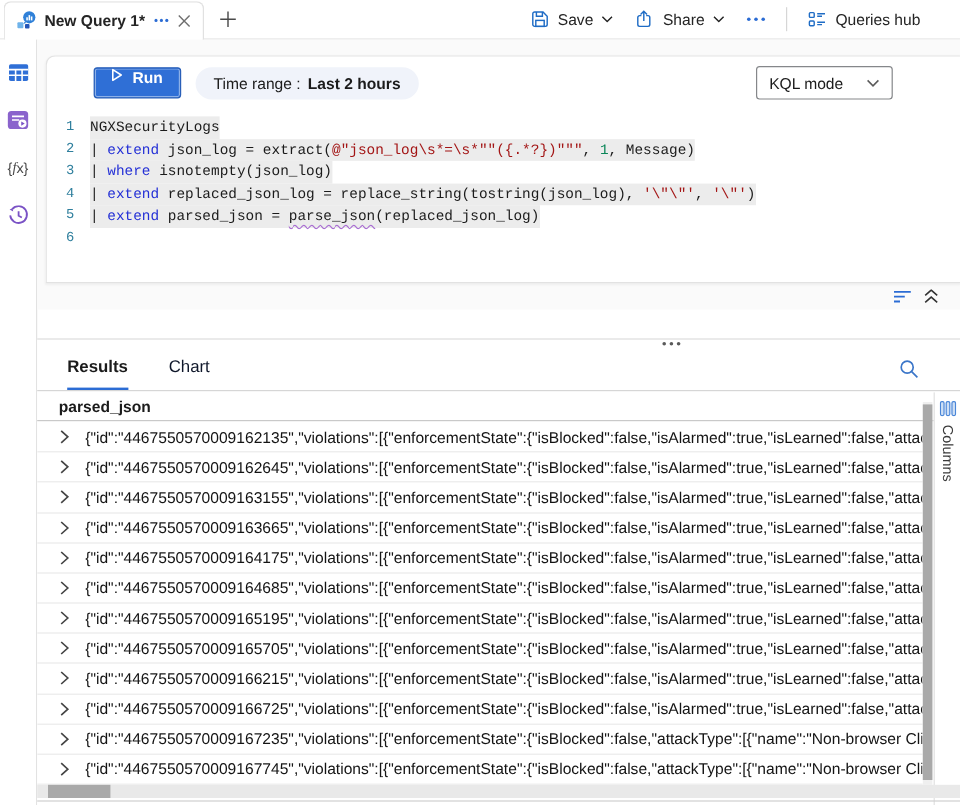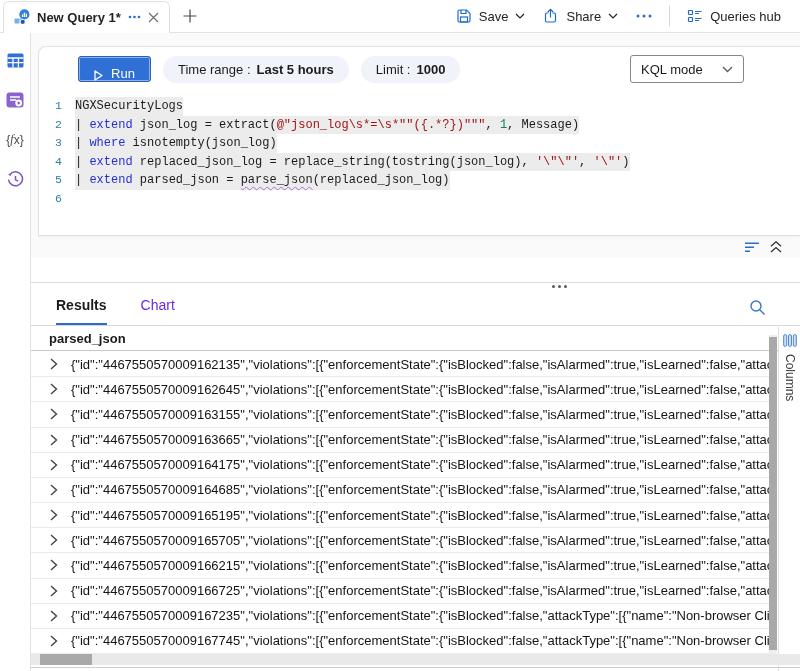--- a/index.html
+++ b/index.html
@@ -8,40 +8,40 @@
 
   
   .tabbar { position:absolute; top:0; left:0; right:0; height:33px; background:#fff;
     border-bottom:1px solid #e3e3e3; display:flex; align-items:center; }
   .tab { display:flex; align-items:center; gap:7px; height:33px; margin-left:3px; padding:0 10px;
     border:1px solid #e1e1e1; border-bottom:1px solid #fff; border-radius:6px 6px 0 0;
     background:#fff; position:relative; top:1px; }
   .tab-title { font-weight:700; font-size:13px; color:#242424; white-space:nowrap; }
   .icon-btn { display:flex; align-items:center; justify-content:center; cursor:pointer; background:none; border:none; }
   .newtab { margin-left:13px; }
-  .tabbar-right { margin-left:auto; display:flex; align-items:center; padding-right:10px; }
+  .tabbar-right { margin-left:auto; display:flex; align-items:center; padding-right:24px; }
   .tb-action { display:flex; align-items:center; gap:7px; padding:0 9px; font-size:13px; color:#242424; cursor:pointer; }
   .tb-divider { width:1px; height:20px; background:#d6d6d6; margin:0 8px; }
 
   
   .rail { position:absolute; top:33px; left:0; bottom:0; width:31px; background:#fff;
     border-right:1px solid #e2e2e2; display:flex; flex-direction:column; align-items:center;
     padding-top:20px; gap:24px; }
   .fx-glyph { font-size:12px; color:#4a4a4a; letter-spacing:0; }
   .fx-glyph i { font-family:"Liberation Serif", serif; font-style:italic; }
 
   
   .workspace { position:absolute; top:33px; left:31px; right:0; height:225px; background:#fafafa; }
   .card { position:absolute; left:7px; top:13px; right:0; height:190px; background:#fff;
     border:1px solid #e2e2e2; border-right:none; border-radius:8px 0 0 0;
     box-shadow:0 1px 2px rgba(0,0,0,.05); overflow:hidden; }
   .card-toolbar { display:flex; align-items:center; gap:12px; padding:8px 12px 4px 39px; }
   .run-btn { width:73px; height:26px; background:var(--run-button); border:1px solid #295fb8; border-radius:3px;
-    color:#fff; font-size:13px; display:flex; align-items:flex-end; justify-content:center; gap:8px;
-    box-shadow:inset 0 0 0 1px rgba(255,255,255,.45); cursor:pointer; }
+    color:#fff; font-size:13px; display:flex; align-items:flex-start; justify-content:center; gap:8px;
+    box-shadow:inset 0 0 0 1px rgba(255,255,255,.45); cursor:pointer;font-weight:bold; }
   .pill { height:27px; border-radius:14px; background:#f0f3fa; display:flex; align-items:center;
     gap:6px; padding:0 15px; font-size:13px; color:#1b1b1b; white-space:nowrap;justify-content:flex-end; }
   .pill .val { font-weight:700; }
   .mode-select { margin-left:auto; margin-right:44px; min-width:114px; height:28px; background:#fff;
     border:1px solid #85878a; border-radius:3px; display:flex; align-items:center; gap:14px;
     justify-content:space-between; padding:0 10px; font-size:13px; cursor:pointer; }
 
   
   .code { margin-top:10px; font-family:"Liberation Mono","DejaVu Sans Mono",monospace;
     font-size:12px; line-height:18.6px; }
@@ -55,21 +55,21 @@
 
   .mini-icons { position:absolute; right:18px; top:208px; display:flex; align-items:center; gap:10px; }
 
   
   .results { position:absolute; top:258px; left:31px; right:0; bottom:0; background:#fff;
     border-top:1px solid #dcdcdc;margin-top:24px; }
   .splitter-handle { position:absolute; top:-1px; left:518px; display:flex; gap:3px; padding:3px; cursor:row-resize; }
   .splitter-handle i { width:3px; height:3px; border-radius:50%; background:#5a5a5a; }
   .results-tabs { height:43px; display:flex; align-items:flex-end; padding-left:25px; gap:34px;
     border-bottom:1px solid #d6d6d6; position:relative; }
-  .rtab { font-size:14px; color:#6d28d9; padding-bottom:10px; border-bottom:2px solid transparent; cursor:pointer; }
+  .rtab { font-size:14px; color:#0f172a; padding-bottom:10px; border-bottom:2px solid transparent; cursor:pointer; }
   .rtab.active { font-weight:700; color:#1b1b1b; border-bottom:2px solid var(--accent); }
   .search-btn { position:absolute; right:34px; bottom:9px; }
   .grid-header { height:25px; display:flex; align-items:center; padding-left:18px;
     font-size:13px; font-weight:700; border-bottom:1px solid #c9c9c9; }
   .rows { position:absolute; top:69px; left:0; right:31px; bottom:17px; display:flex; flex-direction:column; overflow:hidden; }
   .grid-row { flex:1; display:flex; align-items:center; gap:13px; padding-left:19px;
     border-bottom:1px solid #eaeaea; overflow:hidden; cursor:pointer; }
   .row-chev { flex:none; }
   .row-json { flex:1; font-size:13px; color:#141414; white-space:nowrap; overflow:hidden; }
 
@@ -188,25 +188,21 @@
   <div class="card">
     <div class="card-toolbar">
       <button class="run-btn">
         <svg width="9" height="11" viewBox="0 0 9 11">
           <path d="M1 1 L8 5.5 L1 10 Z" fill="none" stroke="#fff" stroke-width="1.3" stroke-linejoin="round"></path>
         </svg>
         <span>Run</span>
       </button>
       <div class="pill">
         <span>Time range :</span>
-        <span class="val">Last 5 hours</span>
-      </div>
-      <div class="pill">
-        <span>Limit :</span>
-        <span class="val">1000</span>
+        <span class="val">Last 2 hours</span>
       </div>
       <div class="mode-select">
         <span>KQL mode</span>
         <svg width="11" height="7" viewBox="0 0 11 7">
             <path d="M1 1 L5.5 5.5 L10 1" fill="none" stroke="#5a5a5a" stroke-width="1.3"></path>
           </svg>
       </div>
     </div>
     <div class="code">
         <div class="code-line">

